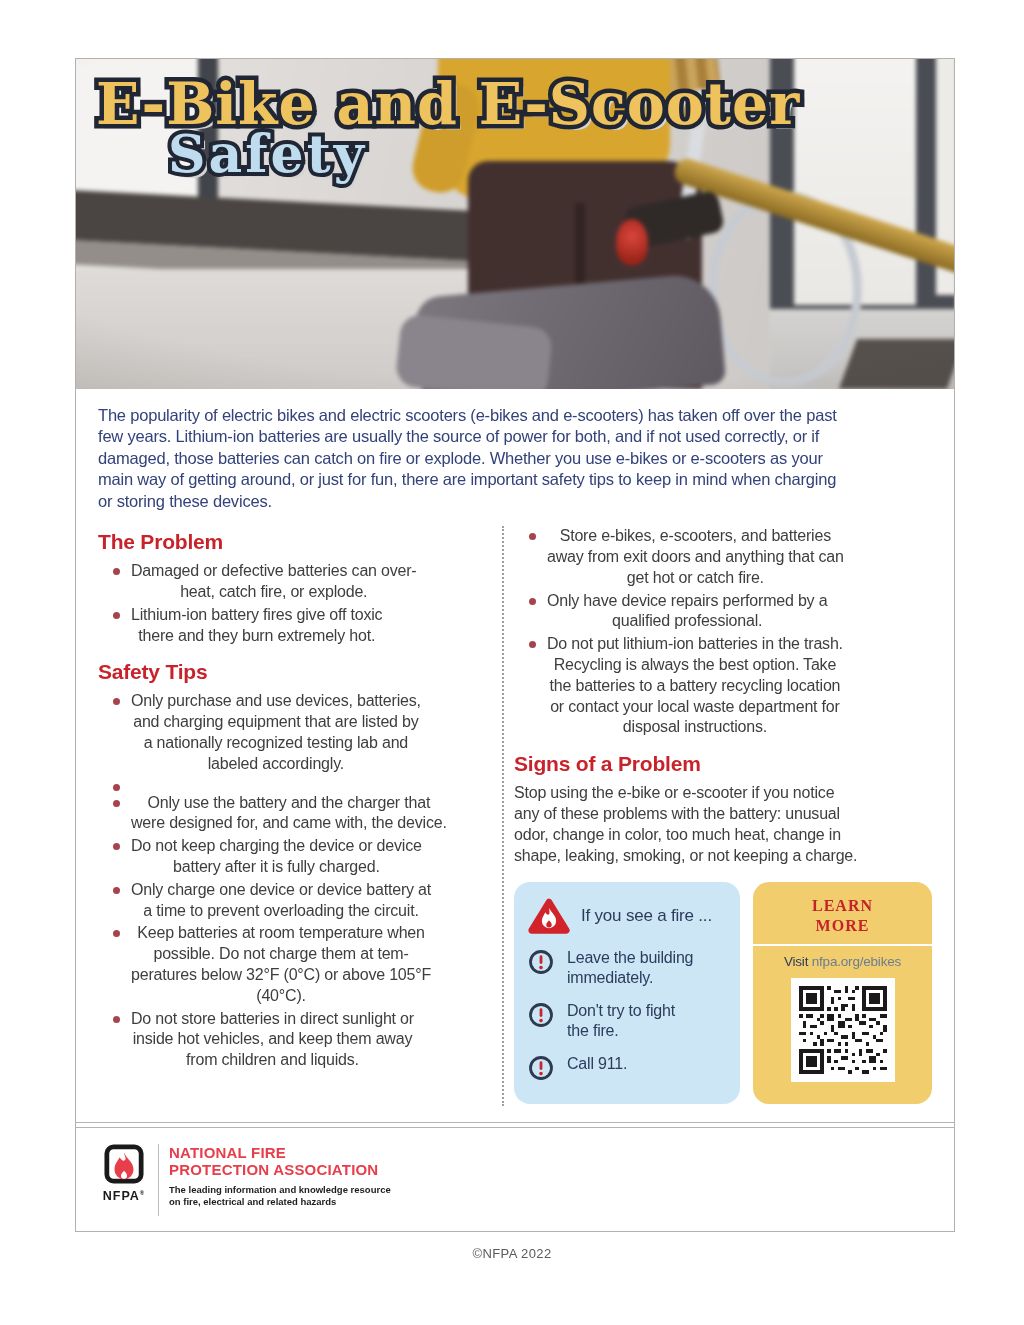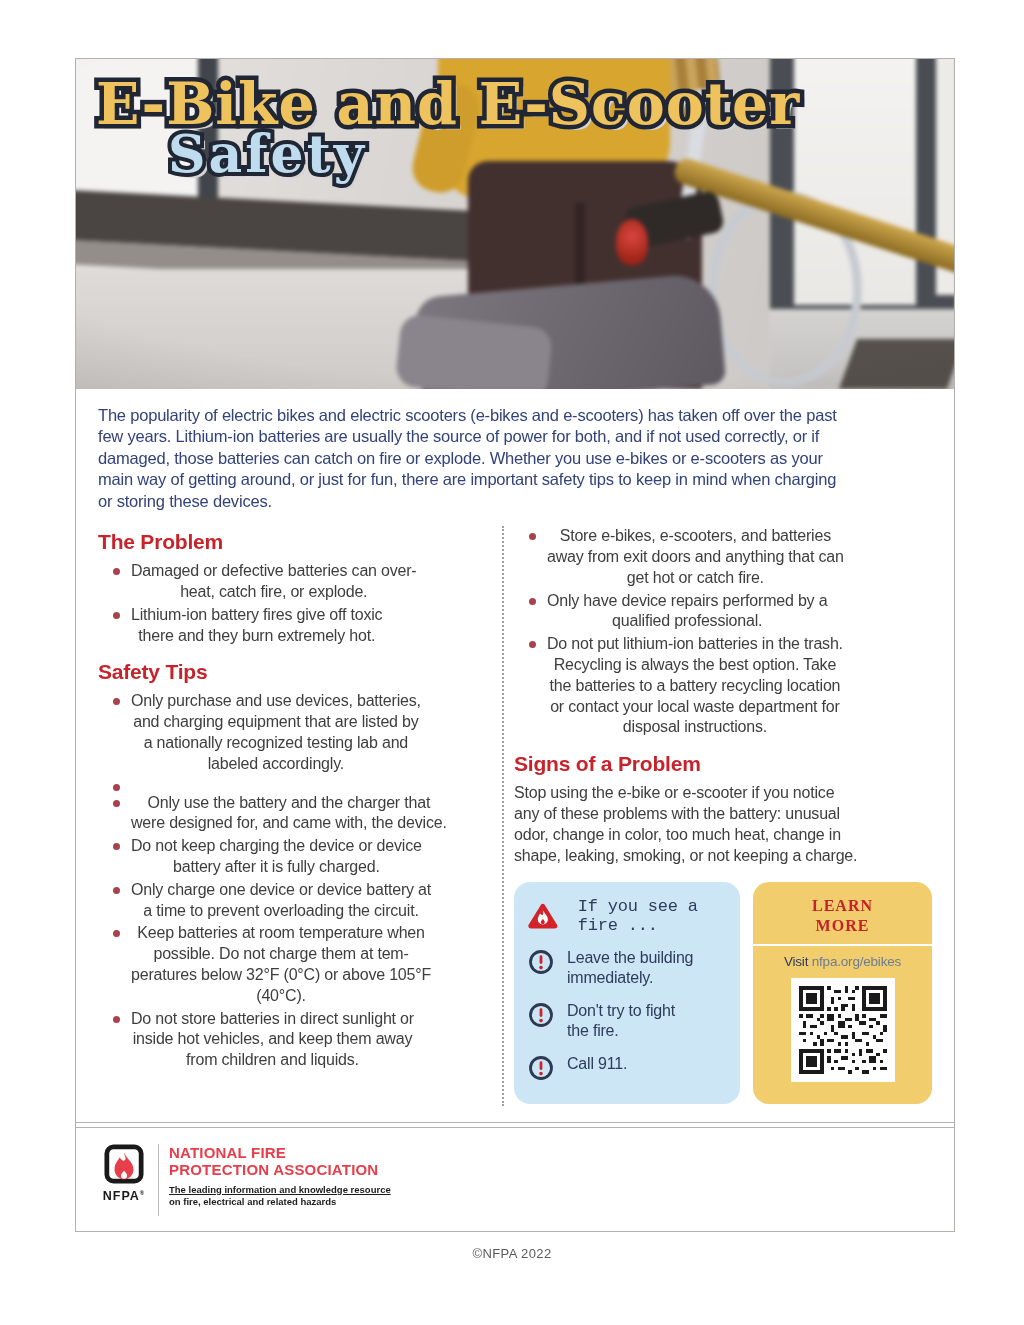--- a/index.html
+++ b/index.html
@@ -69,21 +69,21 @@
   ul.blist { list-style:none; }
   li.bitem { display:flex; margin-bottom:2px; }
   .bdot { flex:none; width:7px; height:7px; border-radius:50%; background:#a8434e; margin:7px 11px 0 15px; }
   .btext { color:#3e3e3e; font-size:16px; line-height:1.3; letter-spacing:-0.2px; white-space:pre-line;text-align:center; }
   .signs-body { color:#3e3e3e; font-size:16px; line-height:1.3; letter-spacing:-0.2px; white-space:pre-line; }
   
   .boxes { display:flex; gap:13px; margin-top:16px; }
   .fire-box {
     width:226px; height:222px; flex:none; background:#cde6f6; border-radius:16px; padding:15px 14px;
   }
-  .fire-head { display:flex; align-items:flex-end; gap:20px;font-family:Liberation Mono, monospace; }
+  .fire-head { display:flex; align-items:center; gap:11px; }
   .fire-head-text { color:#2c3c5c; font-size:17px; letter-spacing:-0.2px; }
   .fire-item { display:flex; gap:13px; margin-top:13px; align-items:flex-start; }
   .fire-item svg { flex:none; margin-top:1px; }
   .fire-item-text { color:#2c3c5c; font-size:16px; line-height:1.25; letter-spacing:-0.2px; white-space:pre-line; }
   .learn-box {
     flex:1; height:222px; background:#f1cd6e; border-radius:16px; padding:12px 0 0 0; text-align:center;
   }
   .lm-title {
     font-family:Liberation Serif, serif; font-weight:700; color:#c5232b;
     font-size:16px; line-height:1.2; letter-spacing:1px; width:90px; margin:2px auto 0;
@@ -94,21 +94,21 @@
   .qr-wrap { width:104px; height:104px; background:#ffffff; margin:9px auto 0; display:flex; align-items:center; justify-content:center; }
   
   .double-rule { margin-top:8px; height:6px; border-top:1px solid #b3b3b3; border-bottom:1px solid #b3b3b3; }
   .logo-row { display:flex; align-items:flex-start; padding:16px 0 0 26px; }
   .logo-mark { width:44px; text-align:center; }
   .nfpa-label { font-size:12.5px; font-weight:700; color:#1a1a1a; letter-spacing:1px; margin-top:1px; }
   .nfpa-label sup { font-size:6px; }
   .logo-sep { width:1px; background:#bbb; height:72px; margin:0 10px 0 12px; }
   .org-name { color:#e63e4a; font-size:15px; font-weight:700; letter-spacing:0.2px; line-height:1.15; }
   .tagline { color:#1d1d1d; font-size:9.5px; font-weight:700; line-height:1.3; }
-  .tagline.first { margin-top:5px;text-decoration:underline; }
+  .tagline.first { margin-top:5px; }
   .copyright {
     position:absolute; left:0; right:0; top:1246px; text-align:center;
     color:#5a5a5a; font-size:13px; letter-spacing:0.4px;
   }
 </style>
 </head>
 <body>
 
 <div class="flyer">
 

